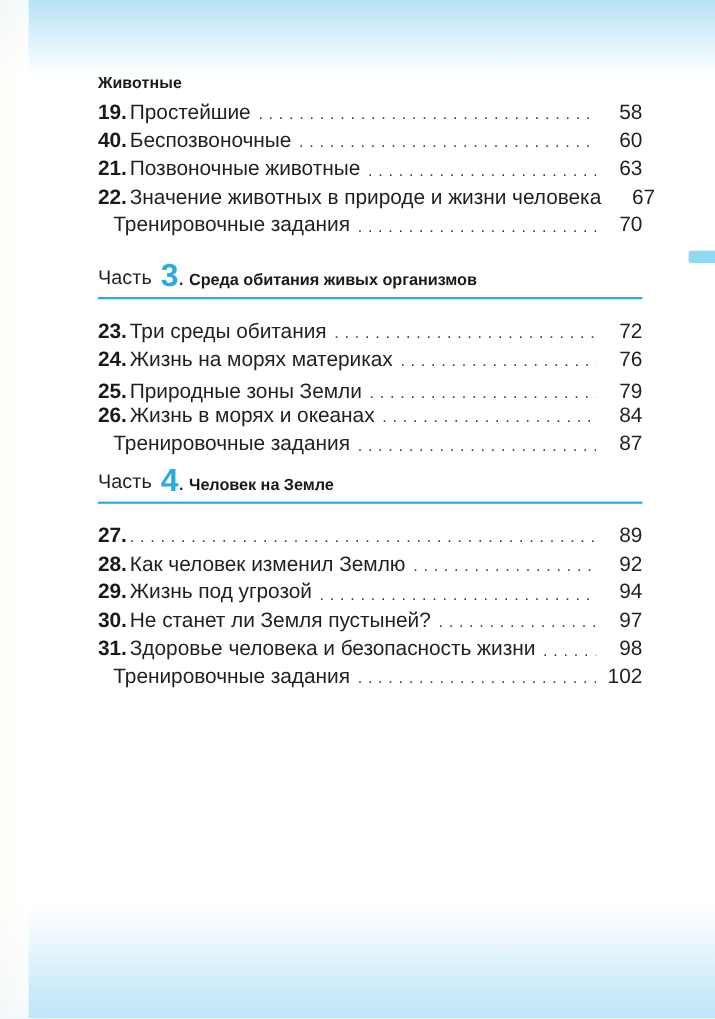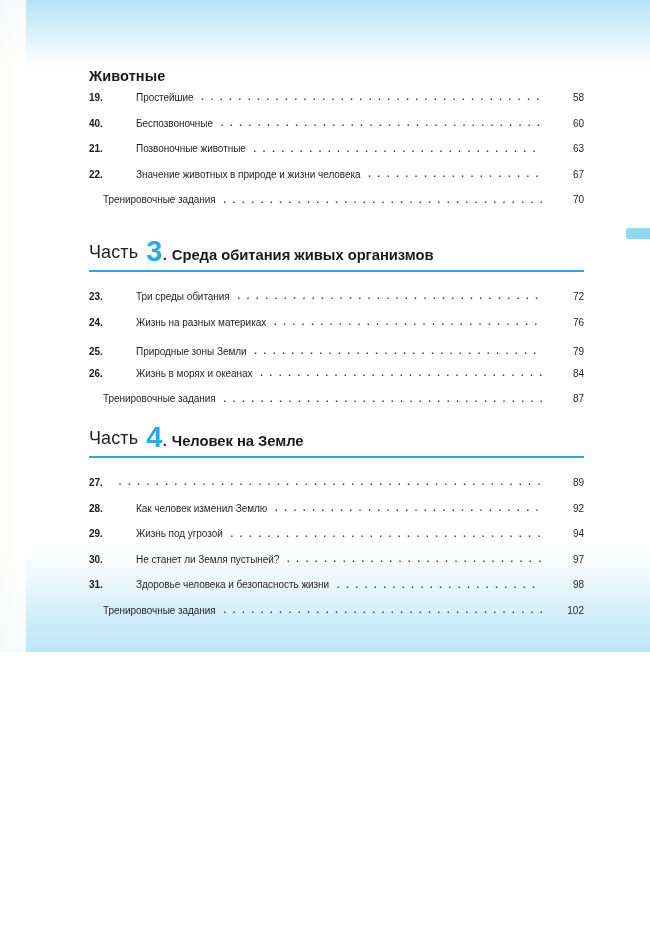--- a/index.html
+++ b/index.html
@@ -12,21 +12,21 @@
     height: 926px;
     font-family: "Liberation Sans", "DejaVu Sans", sans-serif;
     background: #ffffff;
     overflow: hidden;
   }
 
   
   .page {
     position: relative;
     width: 650px;
-    height: 652px;
+    height: 926px;
     background: #ffffff;
     overflow: hidden;
   }
   .grad-top {
     position: absolute;
     left: 0; top: 0;
     width: 650px;
     height: 72px;
     background: linear-gradient(to bottom,
         #b9e2f6 0%,
@@ -86,38 +86,37 @@
     margin: 0;
     padding: 0;
     line-height: 1;
   }
 
   
   .toc-row {
     display: flex;
     align-items: flex-start;
     width: 495px;
-    font-size: 10px;
+    font-size: 19px;
     color: #231f20;
     line-height: 1;
   }
   .toc-num {
     font-weight: bold;
     color: #1a1a1a;
     flex: 0 0 auto;
     width: 29px;
     text-align: left;
     letter-spacing: -.1px;
   }
   .toc-title {
     flex: 0 0 auto;
     white-space: nowrap;
     padding-right: 7px;
     letter-spacing: -.05px;
-    margin-left: 18px;
   }
   .toc-row.no-num .toc-title {
     margin-left: 14px;
   }
   .toc-leader {
     flex: 1 1 auto;
     position: relative;
     height: 1em;
     overflow: hidden;
   }
@@ -242,21 +241,21 @@
           <div class="part-rule"></div>
         </div>
         <div class="toc-row" style="position: absolute; top: 54px;">
           <span class="toc-num">23.</span>
           <span class="toc-title">Три среды обитания</span>
           <span class="toc-leader"></span>
           <span class="toc-page">72</span>
         </div>
         <div class="toc-row" style="position: absolute; top: 79.6px;">
           <span class="toc-num">24.</span>
-          <span class="toc-title">Жизнь на разных материках</span>
+          <span class="toc-title">Жизнь на морях материках</span>
           <span class="toc-leader"></span>
           <span class="toc-page">76</span>
         </div>
         <div class="toc-row" style="position: absolute; top: 109px;">
           <span class="toc-num">25.</span>
           <span class="toc-title">Природные зоны Земли</span>
           <span class="toc-leader"></span>
           <span class="toc-page">79</span>
         </div>
         <div class="toc-row" style="position: absolute; top: 130.8px;">

